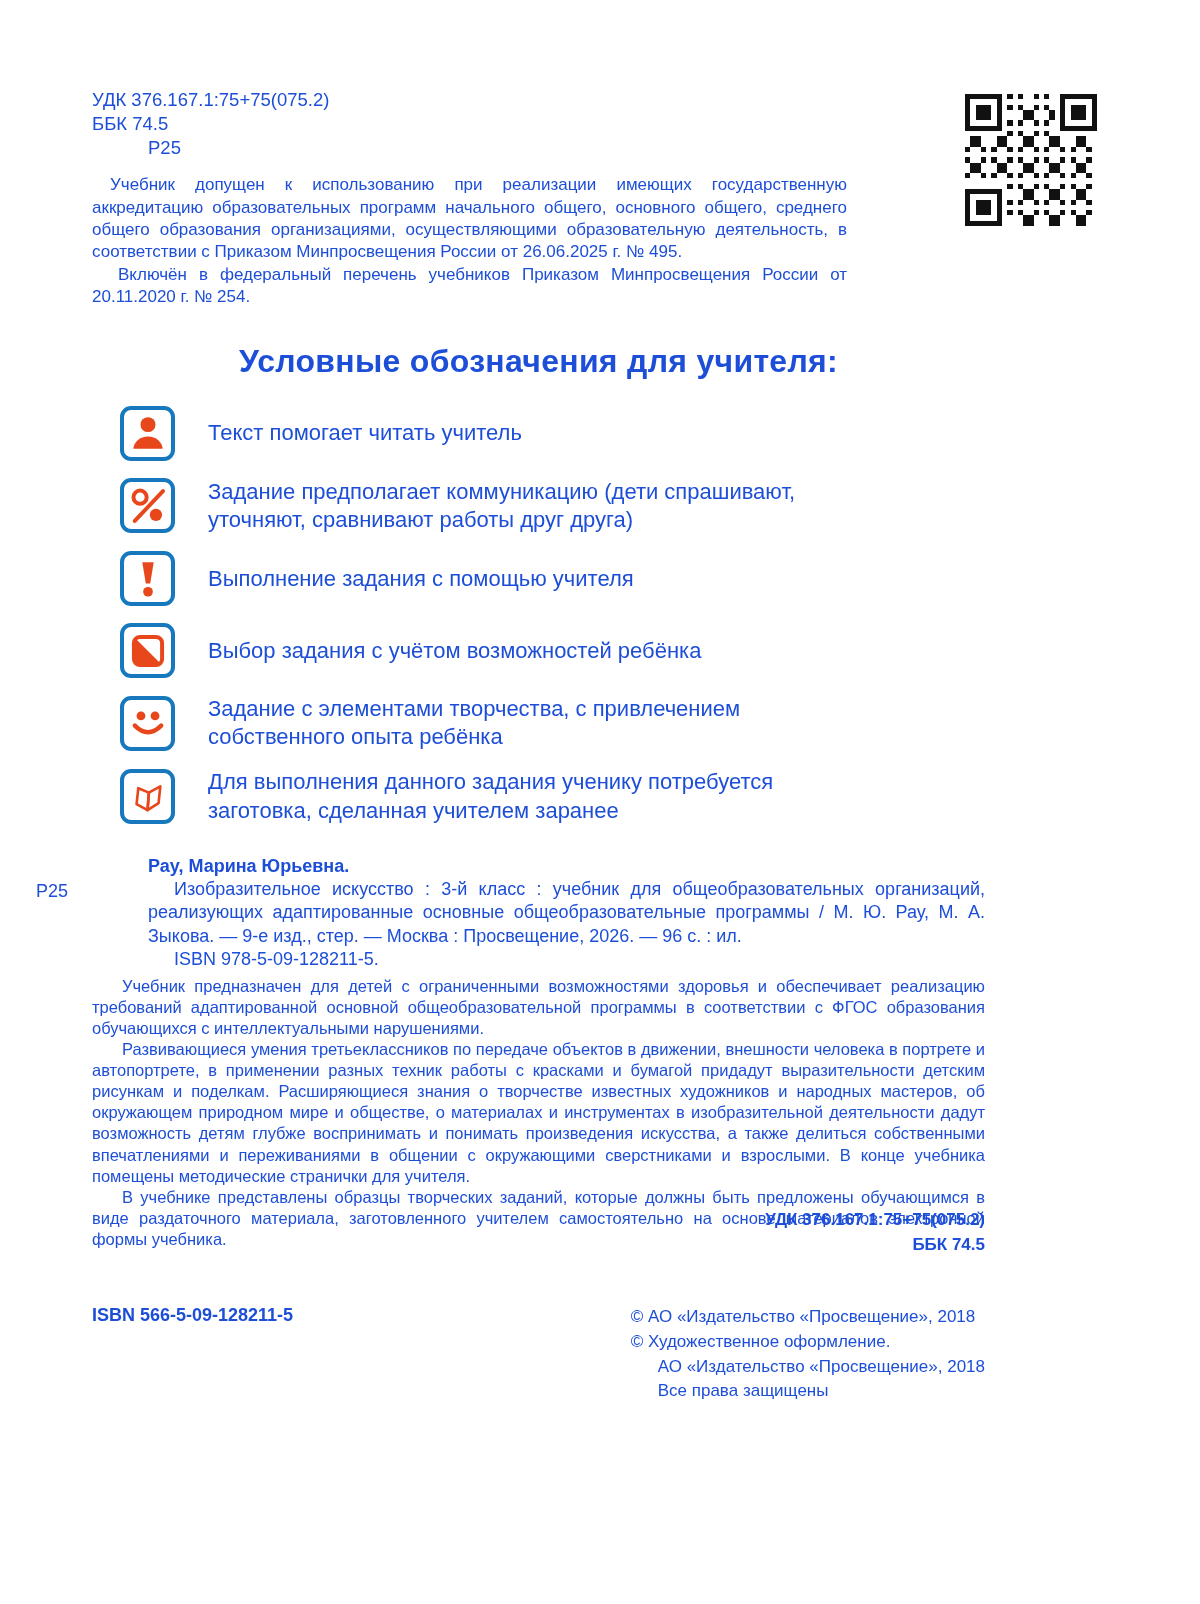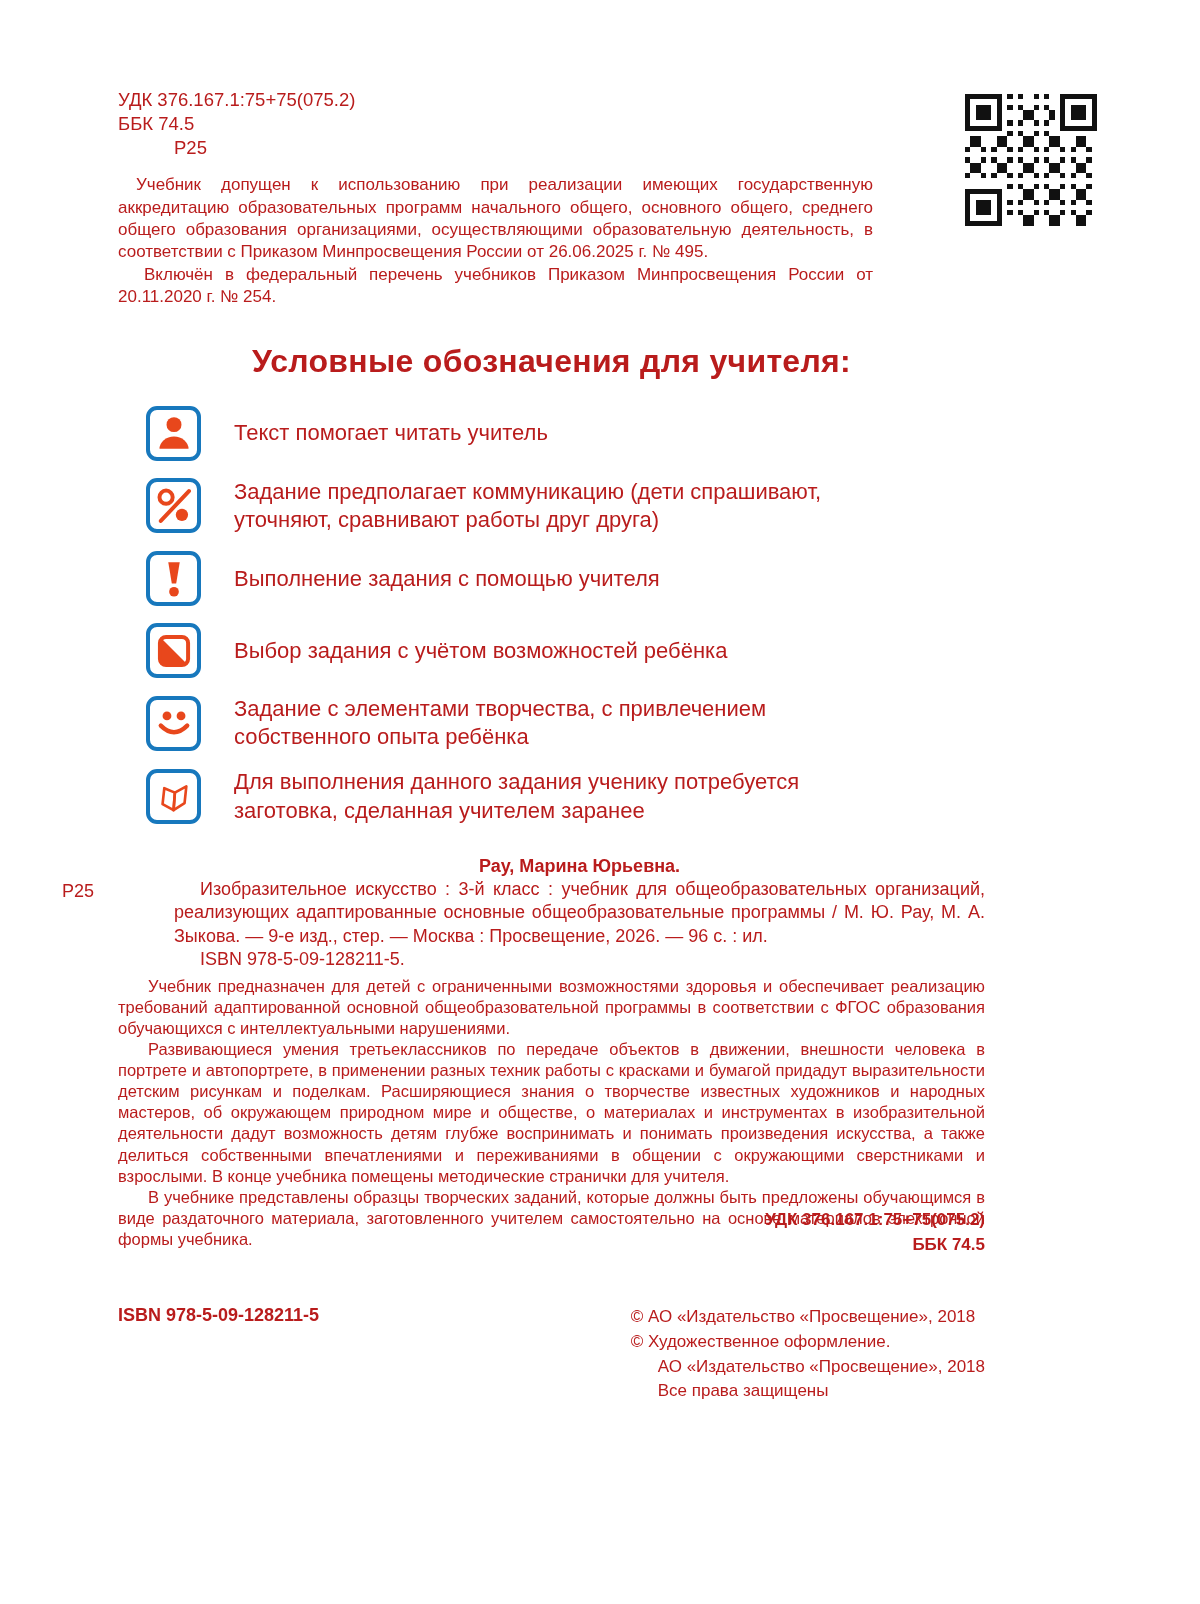--- a/index.html
+++ b/index.html
@@ -1,23 +1,23 @@
 <!DOCTYPE html>
 <html lang="ru"><head>
 <meta charset="utf-8">
 <style>
   html, body { margin: 0; padding: 0; background: #ffffff; }
   .page {
     position: relative;
     width: 1200px;
     height: 1604px;
     box-sizing: border-box;
-    padding: 88px 215px 0 118px;
+    padding: 88px 215px 0 92px;
     background: #ffffff;
-    color: #b91c1c;
+    color: #1d4ed8;
     font-family: "Liberation Sans", sans-serif;
     overflow: hidden;
   }
   
   .top-row { position: relative; }
   .top-left { width: 755px; }
   .meta-line { font-size: 18.5px; line-height: 1.3; }
   .meta-code { margin-left: 56px; }
   .top-para { font-size: 17px; line-height: 1.32; text-align: justify; margin: 0; width: 755px; }
   .top-para.p1 { margin-top: 14px; text-indent: 18px; }
@@ -35,21 +35,21 @@
     border: 4px solid #1778bd; border-radius: 11px;
     display: flex; align-items: center; justify-content: center;
     background: #fff; margin-right: 33px;
   }
   .icon-box svg { width: 44px; height: 44px; display: block; }
   .legend-text { font-size: 22px; line-height: 1.28; max-width: 660px; }
   
   .bib { margin-top: 30px; }
   .bib-entry { position: relative; padding-left: 56px; font-size: 18px; line-height: 1.3; }
   .bib-hang { position: absolute; left: -56px; top: 25px; font-size: 18px; }
-  .bib-author { margin: 0; font-weight: bold; text-align: center; }
+  .bib-author { margin: 0; font-weight: bold; }
   .bib-desc { margin: 0; text-indent: 26px; text-align: justify; }
   .bib-isbn { margin: 0; text-indent: 26px; }
   .annotations { margin-top: 4px; }
   .ann { font-size: 16.5px; line-height: 1.28; text-align: justify; margin: 0; text-indent: 30px; }
   .udk-right { margin-top: -42px; text-align: right; font-size: 17px; font-weight: bold; line-height: 1.45; }
   
   .footer { margin-top: 48px; display: flex; justify-content: space-between; align-items: flex-start; }
   .footer-isbn { font-size: 18px; font-weight: bold; }
   .copyright { font-size: 17px; line-height: 1.45; }
   .copyright .ind { padding-left: 27px; }
@@ -174,21 +174,21 @@
       <p class="ann">В учебнике представлены образцы творческих заданий, которые должны быть предложены обучающимся в виде раздаточного материала, заготовленного учителем самостоятельно на основе материалов электронной формы учебника.</p>
     </div>
 
     <div class="udk-right">
       <div>УДК 376.167.1:75+75(075.2)</div>
       <div>ББК 74.5</div>
     </div>
   </div>
 
   <div class="footer">
-    <div class="footer-isbn">ISBN 978-5-09-128211-5</div>
+    <div class="footer-isbn">ISBN 566-5-09-128211-5</div>
     <div class="copyright">
       <div>©  АО «Издательство «Просвещение», 2018</div>
       <div>©  Художественное оформление.</div>
       <div class="ind">АО «Издательство «Просвещение», 2018</div>
       <div class="ind">Все права защищены</div>
     </div>
   </div>
 
 </div>
 

